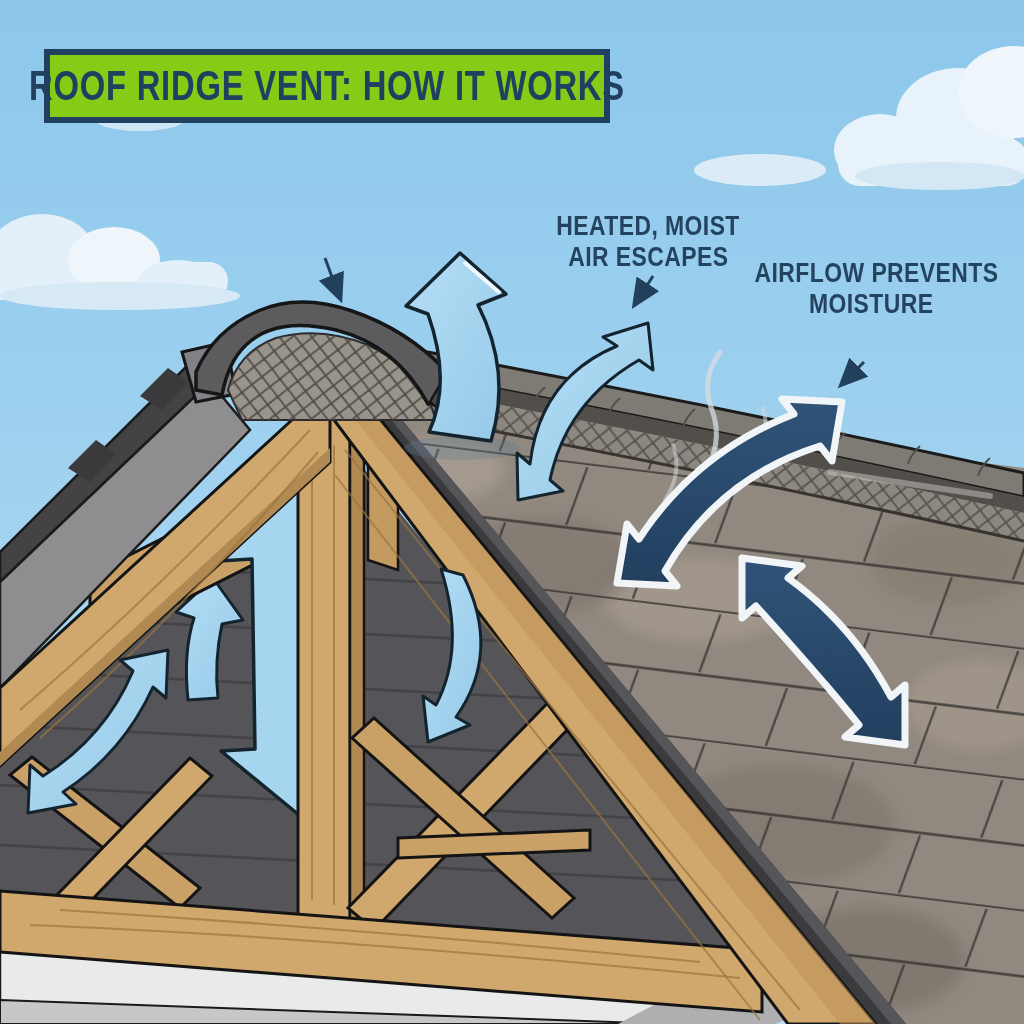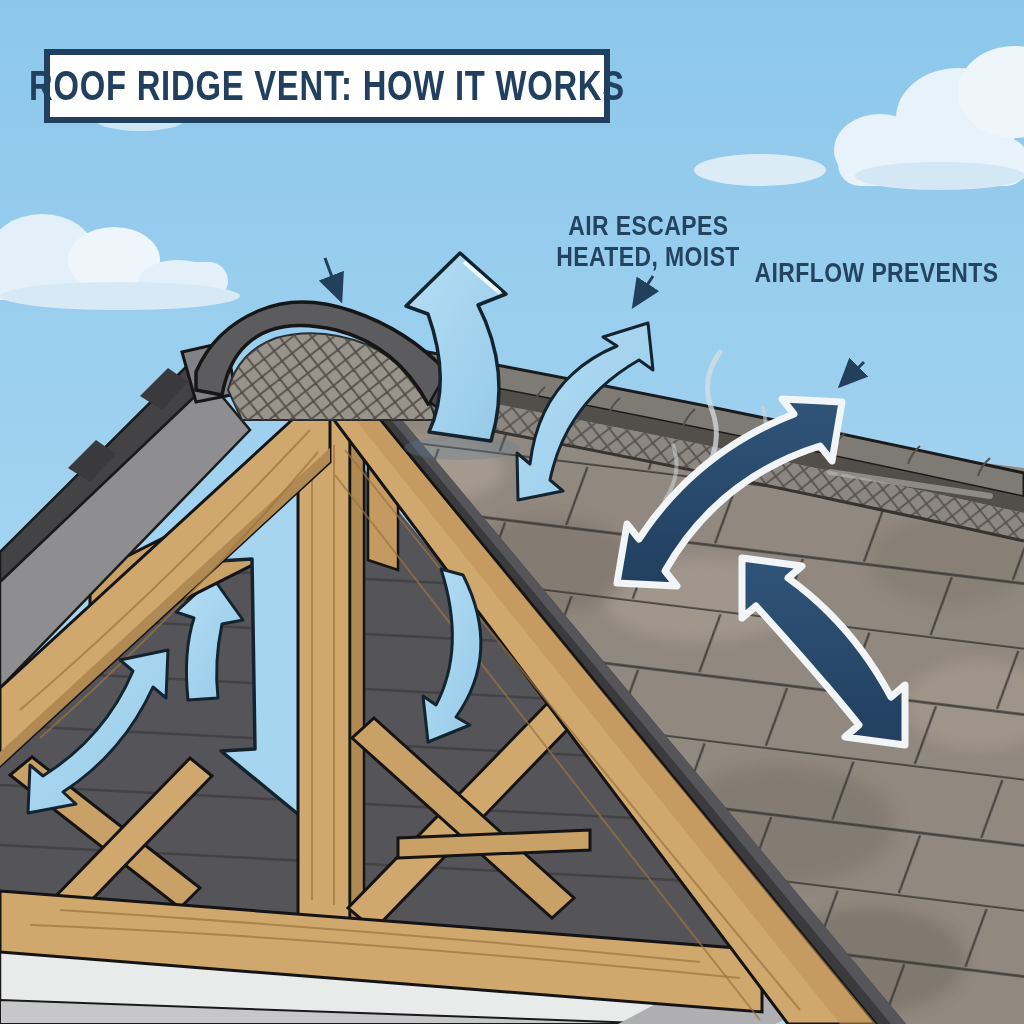--- a/index.html
+++ b/index.html
@@ -6,21 +6,21 @@
     --navy:#21405f; --lb:#a6d5f0; --dk:#2a4d72; --wood:#d0a76d; --woodDk:#b08a52;
     --shingle:#91887f; --attic:#555458; --skyTop:#8cc7eb; --skyBot:#b7def5;
   }
   html,body{margin:0;padding:0;}
   .stage{position:relative;width:1024px;height:1024px;overflow:hidden;
          font-family:"Liberation Sans", sans-serif;background:#8cc7eb;}
   .stage svg{position:absolute;left:0;top:0;}
   .cond{display:inline-block;transform:scaleX(.78);transform-origin:center;white-space:nowrap;}
   .condL{display:inline-block;transform:scaleX(.85);transform-origin:center;white-space:nowrap;}
   .title-box{position:absolute;left:44px;top:49px;width:566px;height:74px;
-    background:#ffffff;border:6px solid var(--navy);box-sizing:border-box;
+    background:#84cc16;border:6px solid var(--navy);box-sizing:border-box;
     display:flex;align-items:center;justify-content:center;}
   .title-box .t{font-size:42px;font-weight:bold;color:var(--navy);letter-spacing:1px;}
   .lbl{position:absolute;text-align:center;color:#24435f;font-weight:bold;
        font-size:27px;line-height:31px;letter-spacing:.5px;}
   .lbl-intake{left:190px;top:188px;width:275px;}
   .lbl-escape{left:510px;top:211px;width:276px;}
   .lbl-airflow{left:733px;top:258px;width:276px;}
 </style>
 </head>
 <body>
@@ -219,19 +219,20 @@
     <path d="M 653 276 L 635 304" marker-end="url(#leadhead)"></path>
     <path d="M 864 362 L 842 384" marker-end="url(#leadhead)"></path>
   </g>
 </svg>
 
   <div class="title-box">
     <span class="t cond">ROOF RIDGE VENT: HOW IT WORKS</span>
   </div>
 
   <div class="lbl lbl-escape">
+    <div><span class="condL">HEATED, MOIST</span></div>
     <div><span class="condL">AIR ESCAPES</span></div>
-    <div><span class="condL">HEATED, MOIST</span></div>
   </div>
   <div class="lbl lbl-airflow">
     <div><span class="condL">AIRFLOW PREVENTS</span></div>
+    <div><span class="condL">MOISTURE</span></div>
   </div>
 </div>
 
 </body></html>

